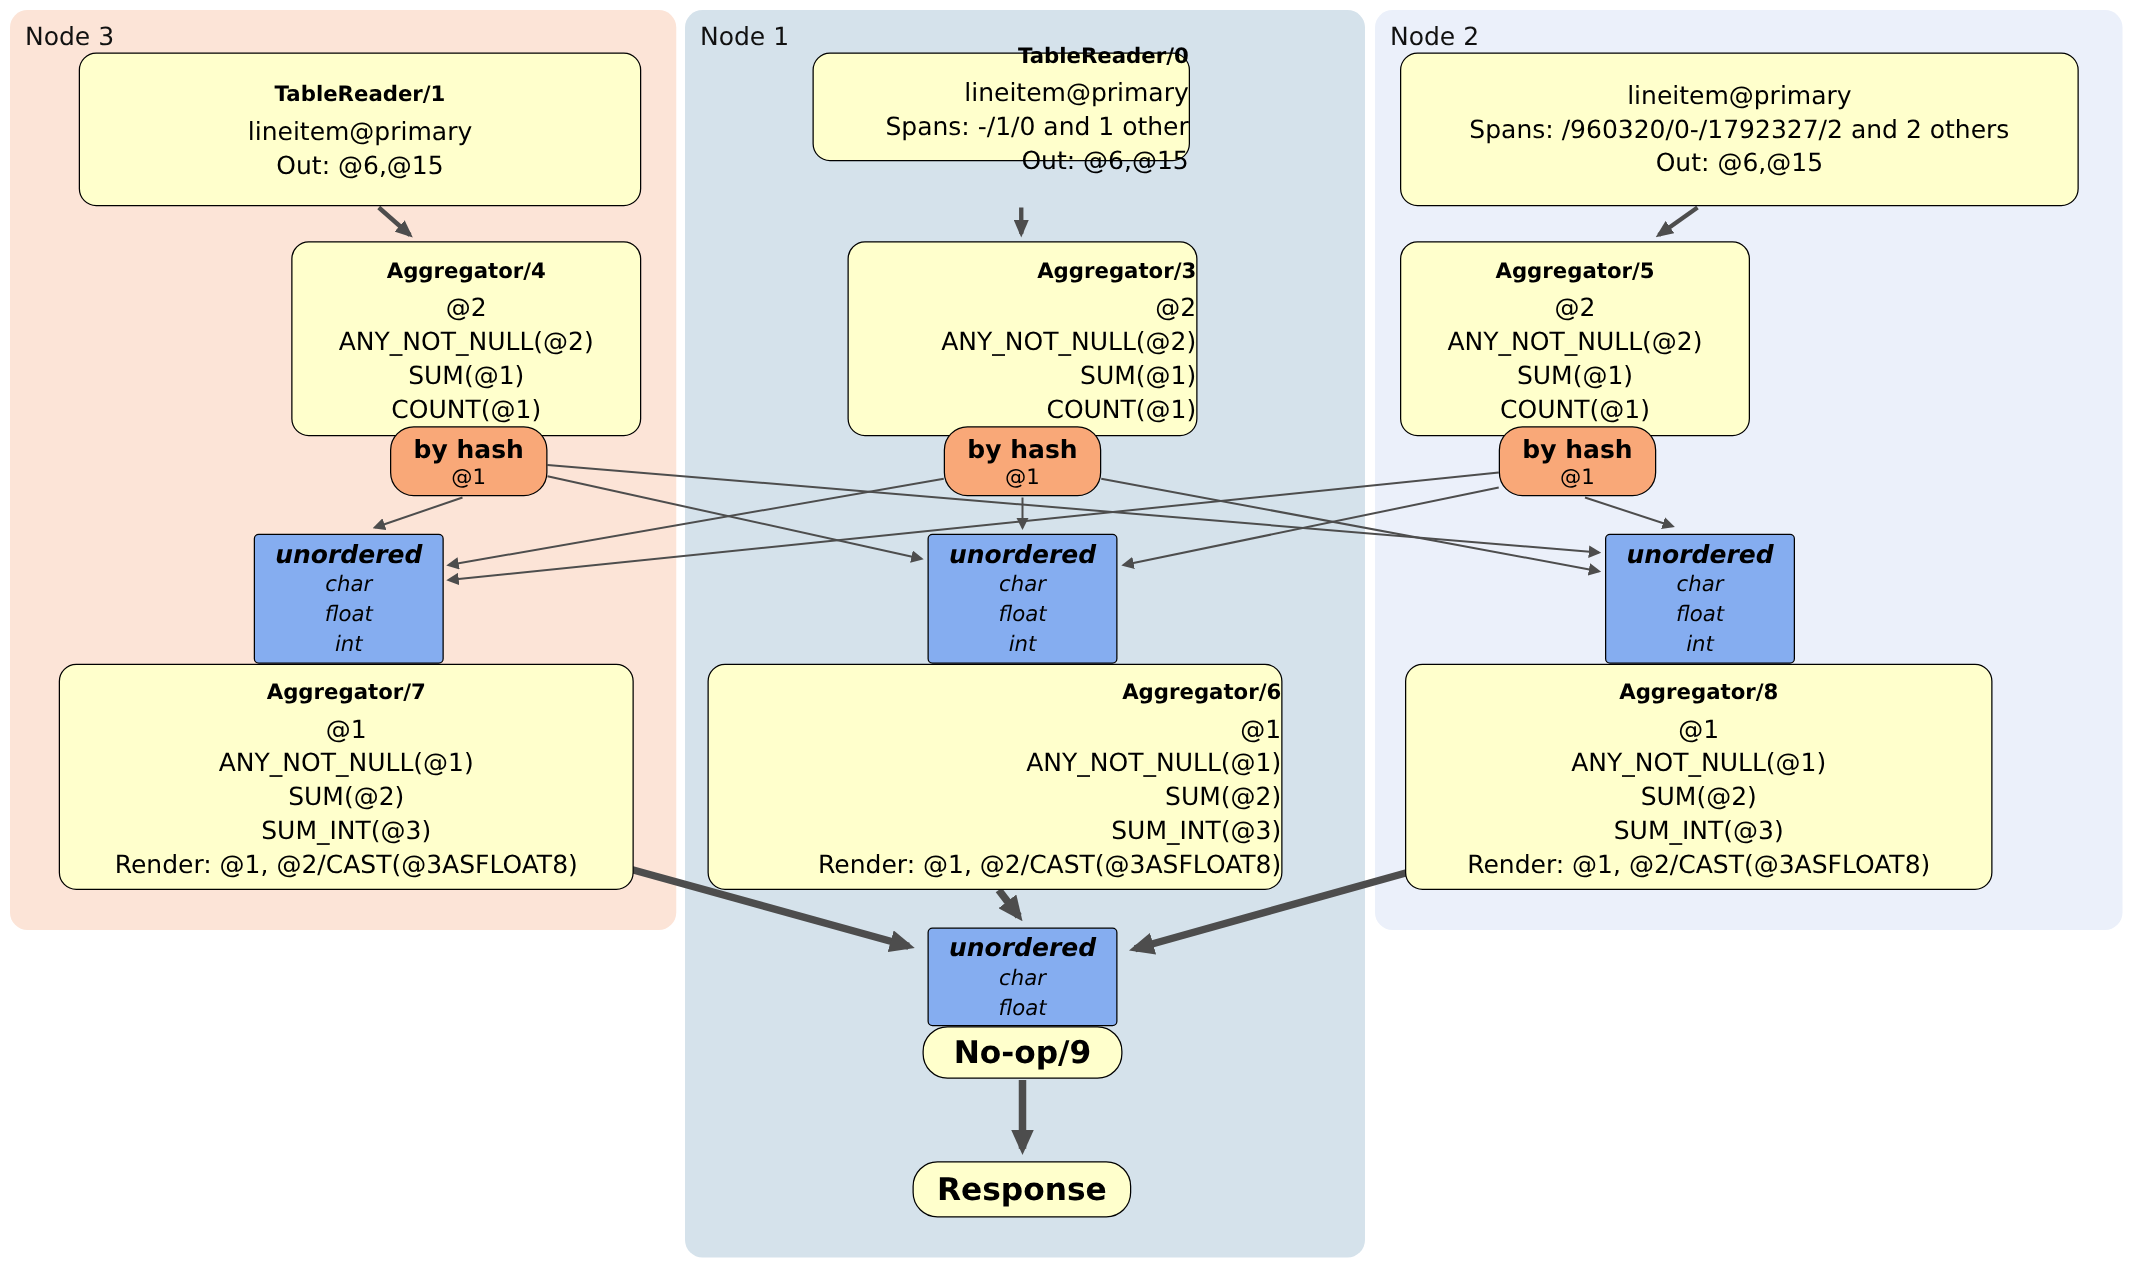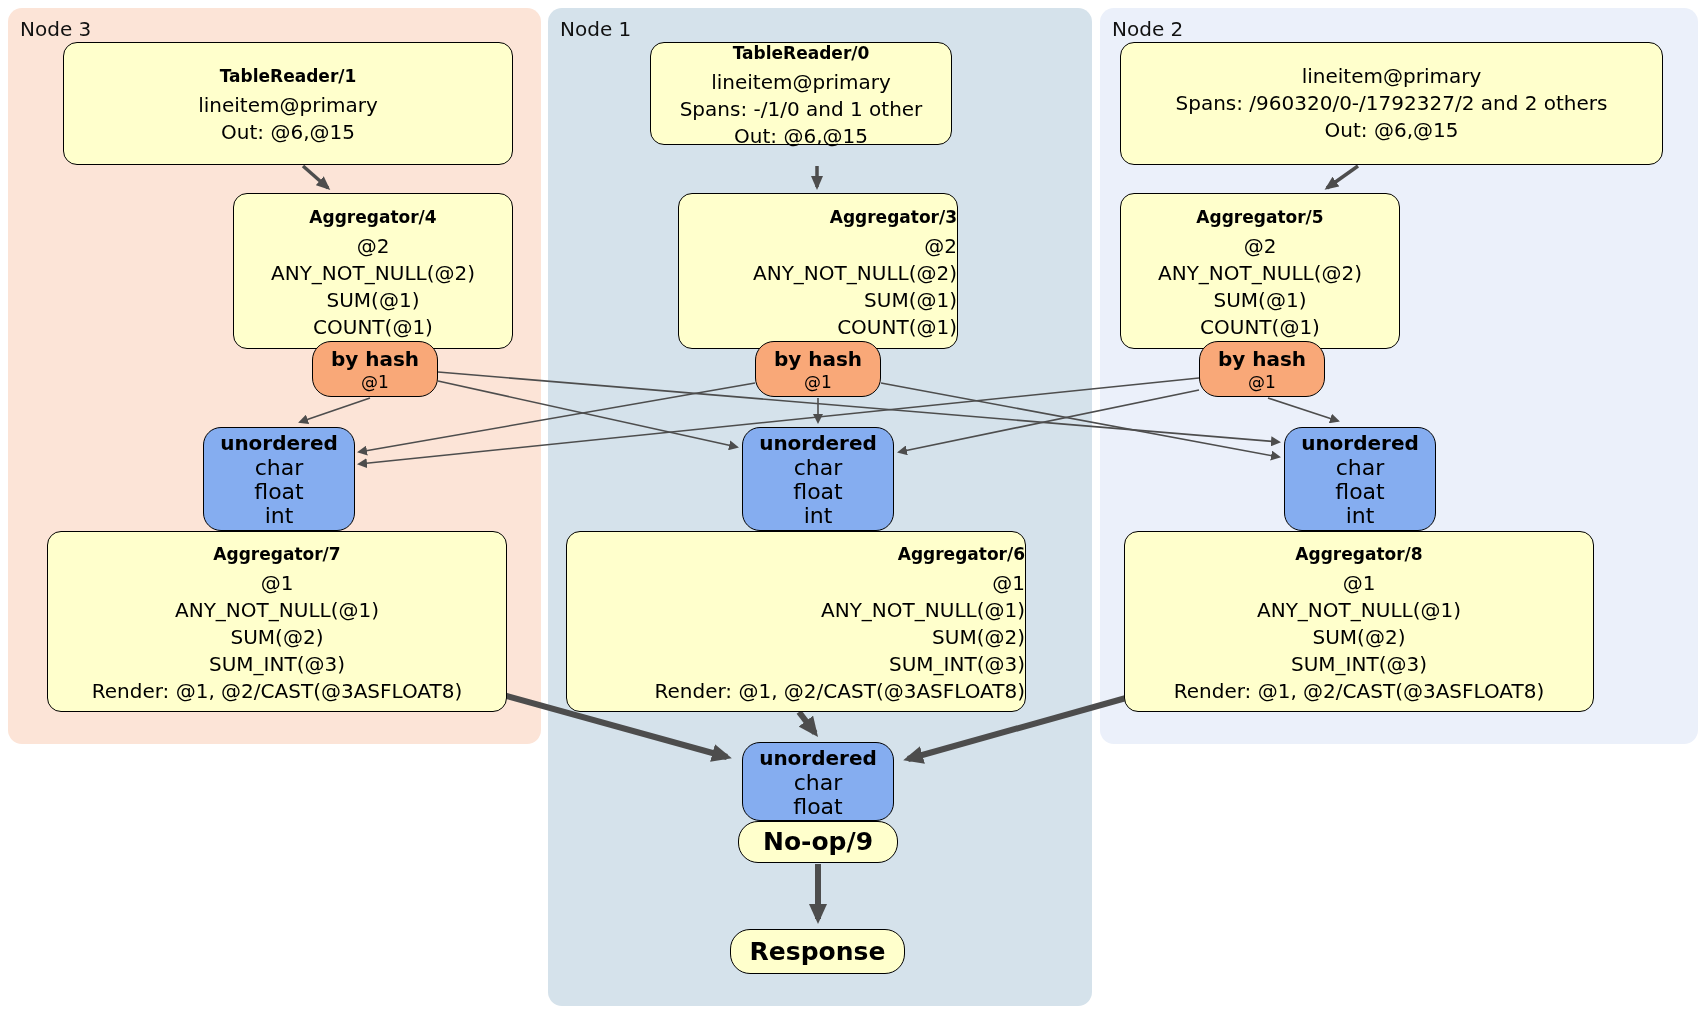--- a/index.html
+++ b/index.html
@@ -43,30 +43,30 @@
     justify-content: center;
   }
   .proc { background: var(--processor-fill); border-radius: 14px; }
   .proc .title { font-weight: bold; font-size: 17px; line-height: 31px; }
   .proc .row   { font-size: 20px; line-height: 27px; white-space: nowrap; }
 
   .router { background: var(--router-fill); border-radius: 19px; }
   .router .rtitle  { font-weight: bold; font-size: 20px; line-height: 25px; }
   .router .rdetail { font-size: 17px; line-height: 20px; }
 
-  .sync { background: var(--sync-fill); border-radius: 18px; }
+  .sync { background: var(--sync-fill); border-radius: 4px; font-style: italic; }
   .sync .stitle { font-weight: bold; font-size: 20px; line-height: 26px; }
-  .sync .srow   { font-size: 22px; line-height: 24px; }
+  .sync .srow   { font-size: 17px; line-height: 24px; }
 
   .mini { background: var(--processor-fill); border-radius: 20px; }
   .mini .title { font-weight: bold; font-size: 25px; line-height: 30px; }
 
   
   #tr1 { left: 63px;   top: 42px; width: 450px; height: 123px; }
-  #tr0 { left: 650px;  top: 42px; width: 302px; height: 103px; }
+  #tr0 { left: 650px;  top: 42px; width: 302px; height: 87px; text-align: right; }
   #tr2 { left: 1120px; top: 42px; width: 543px; height: 123px; }
 
   #agg4 { left: 233px;  top: 193px; width: 280px; height: 156px; }
   #agg3 { left: 678px;  top: 193px; width: 280px; height: 156px; text-align: right; }
   #agg5 { left: 1120px; top: 193px; width: 280px; height: 156px; }
 
   #byhash3 { left: 312px;  top: 341px; width: 126px; height: 56px; z-index: 3; }
   #byhash1 { left: 755px;  top: 341px; width: 126px; height: 56px; z-index: 3; }
   #byhash2 { left: 1199px; top: 341px; width: 126px; height: 56px; z-index: 3; }
 

